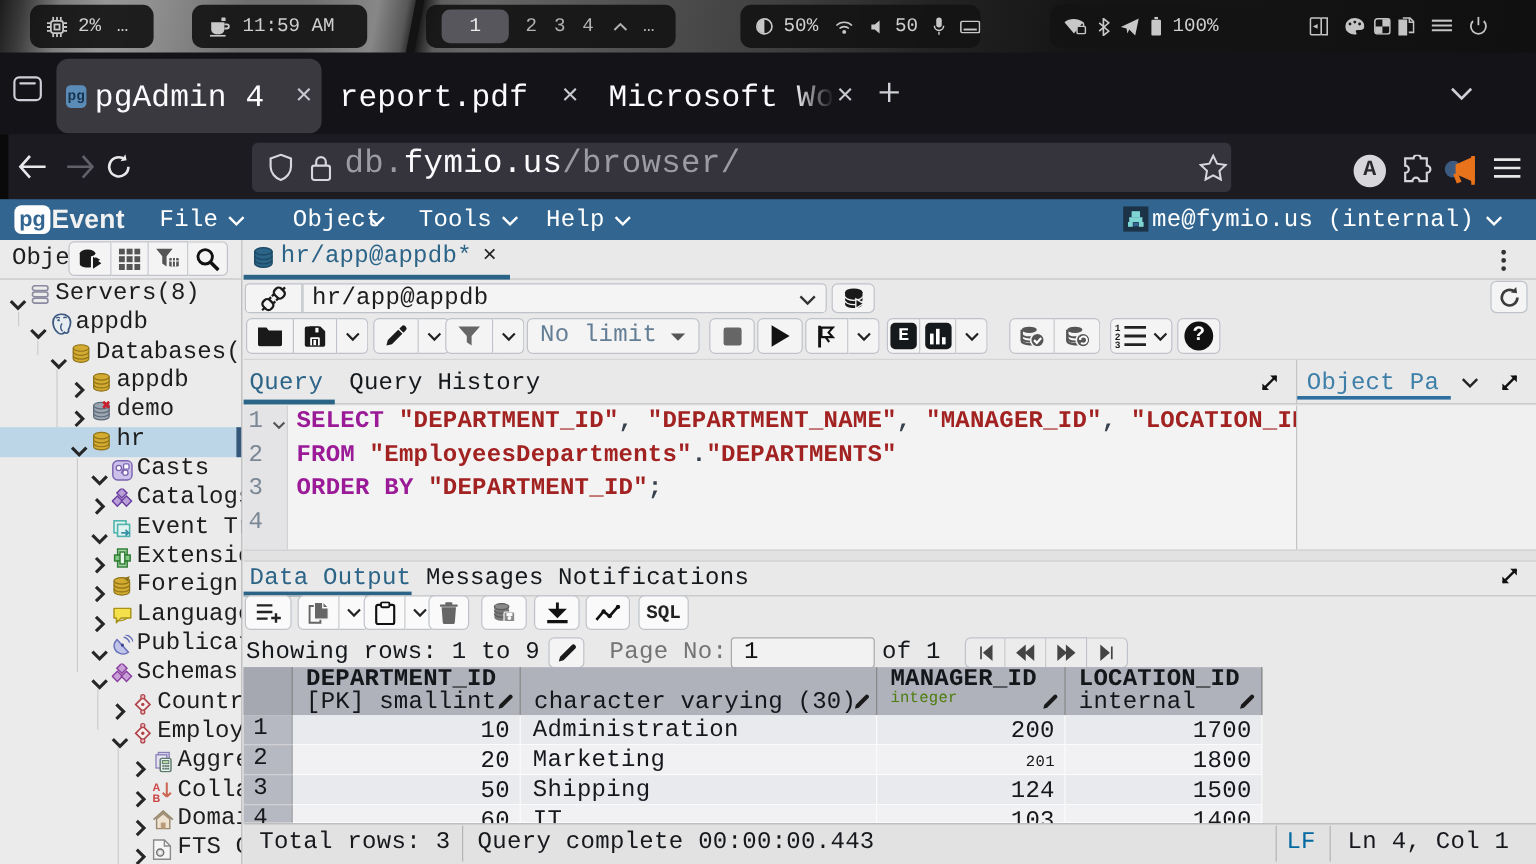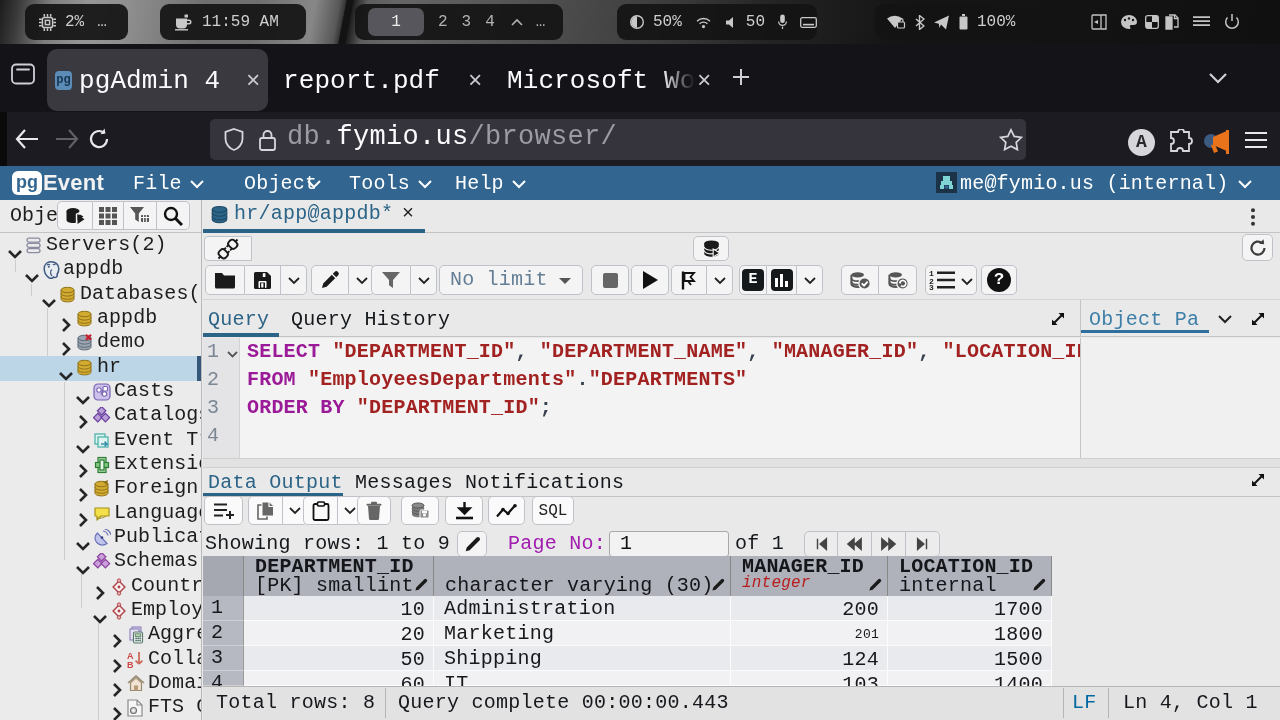--- a/index.html
+++ b/index.html
@@ -301,21 +301,21 @@
 <svg class="abs" width="16" height="11" viewBox="0 0 16 11" style="left:7px;top:49px">
         <path d="M2 2l6 6 6-6" stroke="#262626" stroke-width="2.6" fill="none"></path>
       </svg>
 <div class="abs" style="left:25px;top:37px;"><svg width="17" height="17" viewBox="0 0 17 17">
           <g fill="none" stroke="#8a8aa0" stroke-width="1.3">
             <rect x="2" y="1.2" width="13" height="4" rx="2"></rect>
             <rect x="2" y="6.4" width="13" height="4" rx="2"></rect>
             <rect x="2" y="11.6" width="13" height="4" rx="2"></rect>
           </g>
         </svg></div>
-<span class="abs" style="left:46px;top:33px;font-size:20px;letter-spacing:.05px;white-space:nowrap;">Servers(2)</span>
+<span class="abs" style="left:46px;top:33px;font-size:20px;letter-spacing:.05px;white-space:nowrap;">Servers(8)</span>
 <svg class="abs" width="16" height="11" viewBox="0 0 16 11" style="left:24px;top:73px">
         <path d="M2 2l6 6 6-6" stroke="#262626" stroke-width="2.6" fill="none"></path>
       </svg>
 <div class="abs" style="left:42px;top:61px;"><svg width="18" height="18" viewBox="0 0 18 18">
           <path d="M9 .8C5 .8 2.2 3.6 2.2 7.6c0 3.4 1.8 6.8 4 8.6 1 .8 2 1.2 2.8 1.2 1.1 0 2-.5 2.7-1.4.7.6 1.7.7 2.5.2.9-.6 1.2-1.6.9-2.7 1-1.6 1.7-3.7 1.7-5.9C16.8 3.4 13.4.8 9 .8z" fill="#e8edf2" stroke="#3f5a80" stroke-width="1.5"></path>
           <circle cx="6.8" cy="5.8" r="1" fill="#3f5a80"></circle>
           <path d="M4.8 4.2c.9-.8 2.3-.9 3.2-.2M10.8 3.9c.8-.6 2-.6 2.7 0" stroke="#3f5a80" stroke-width="1.1" fill="none"></path>
           <path d="M9.8 8.5c-1.8 1.8-1.5 5 .3 6.5" stroke="#3f5a80" stroke-width="1.2" fill="none"></path>
         </svg></div>
 <span class="abs" style="left:63px;top:57px;font-size:20px;letter-spacing:.05px;white-space:nowrap;">appdb</span>
@@ -547,20 +547,26 @@
           <g transform="rotate(45 12 12)" stroke="#1a1a1a" fill="none" stroke-width="1.9">
             <rect x="7.5" y="1.5" width="9" height="7.5" rx="3"></rect>
             <path d="M12 -1.5v3"></path>
             <path d="M9.5 9v2.5M14.5 9v2.5"></path>
             <rect x="7.5" y="15" width="9" height="7.5" rx="3"></rect>
             <path d="M9.5 12.5V15M14.5 12.5V15"></path>
             <path d="M12 22.5v3"></path>
           </g>
         </svg>
       </div>
+      <div class="abs toolbtn" style="left:49px;top:36px;width:437px;height:25px;border-radius:0 4px 4px 0;justify-content:flex-start;">
+        <span style="margin-left:7px;font-size:20px;letter-spacing:.25px;">hr/app@appdb</span>
+        <svg width="16" height="10" viewBox="0 0 16 10" style="position:absolute;left:412px;top:8px">
+          <path d="M2 2l6 6 6-6" stroke="#333" stroke-width="2" fill="none"></path>
+        </svg>
+      </div>
       <div class="abs toolbtn grp" style="left:490px;top:36px;width:36px;height:25px;">
         <svg width="19" height="19" viewBox="0 0 17 17">
           <path d="M2 4v9c0 1.6 2.9 2.9 6.5 2.9S15 14.6 15 13V4z" fill="#1a1a1a"></path>
           <ellipse cx="8.5" cy="4" rx="6.5" ry="2.7" fill="#1a1a1a"></ellipse>
           <path d="M2 7.2c0 1.6 2.9 2.9 6.5 2.9S15 8.8 15 7.2M2 10.4c0 1.6 2.9 2.9 6.5 2.9s6.5-1.3 6.5-2.9" fill="none" stroke="#f4f4f4" stroke-width="1"></path>
           <path d="M10 9l6 3.5-6 3.5z" fill="#1a1a1a" stroke="#f4f4f4" stroke-width="1"></path>
         </svg>
       </div>
       <div class="abs toolbtn grp" style="left:1039px;top:34px;width:31px;height:27px;">
         <svg width="20" height="20" viewBox="0 0 20 20">
@@ -788,29 +794,29 @@
       </div>
       <div class="abs toolbtn grp" style="left:285px;top:296px;width:37px;height:29px;background:#fafafa;">
         <svg width="22" height="14" viewBox="0 0 22 14">
           <path d="M1 12.5l6-7 5 4 7-8" fill="none" stroke="#111" stroke-width="2.2"></path>
           <circle cx="7" cy="5.5" r="1.8" fill="#111"></circle>
           <circle cx="12" cy="9.5" r="1.8" fill="#111"></circle>
           <circle cx="19" cy="1.8" r="1.8" fill="#111"></circle>
         </svg>
       </div>
       <div class="abs toolbtn grp" style="left:329px;top:296px;width:42px;height:29px;background:#fafafa;">
-        <span style="font-size:16px;font-weight:normal;color:#222;letter-spacing:0;">SQL</span>
+        <span style="font-size:16px;font-weight:bold;color:#222;letter-spacing:0;">SQL</span>
       </div>
       <span class="abs" style="left:2px;top:332px;font-size:20px;letter-spacing:.25px;color:#16191c;">Showing rows: 1 to 9</span>
       <div class="abs toolbtn grp" style="left:254px;top:331px;width:30px;height:26px;">
         <svg width="17" height="17" viewBox="0 0 20 20">
           <path d="M2 18l1.2-4.6L14.8 1.8a2.1 2.1 0 0 1 3 0l.4.4a2.1 2.1 0 0 1 0 3L6.6 16.8z" fill="#1a1a1a"></path>
         </svg>
       </div>
-      <span class="abs" style="left:305px;top:332px;font-size:20px;letter-spacing:.25px;color:#a21caf;">Page No:</span>
+      <span class="abs" style="left:305px;top:332px;font-size:20px;letter-spacing:.25px;color:#737373;">Page No:</span>
       <div class="abs" style="left:406px;top:331px;width:120px;height:26px;background:#f2f2f2;border:1px solid #a9a9a9;border-radius:3px;font-size:20px;padding-left:10px;color:#111;">1</div>
       <span class="abs" style="left:532px;top:332px;font-size:20px;letter-spacing:.25px;color:#16191c;">of 1</span>
       <div class="abs toolbtn grp-l" style="left:601px;top:331px;width:34px;height:26px;background:#ececec;">
         <svg width="17" height="16" viewBox="0 0 19 18">
           <g fill="#444" stroke="#444" stroke-width="1.6">
             <path d="M5 3v12M15 3l-7 6 7 6z"></path>
           </g>
         </svg>
       </div>
       <div class="abs toolbtn grp-m" style="left:635px;top:331px;width:34px;height:26px;background:#ececec;">
@@ -842,21 +848,21 @@
       <svg class="abs" width="14" height="14" viewBox="0 0 20 20" style="left:211px;top:378px">
         <path d="M2 18l1.2-4.6L14.8 1.8a2.1 2.1 0 0 1 3 0l.4.4a2.1 2.1 0 0 1 0 3L6.6 16.8z" fill="#1a1a1a"></path>
       </svg>
       <div class="abs" style="left:231px;top:356px;width:297px;height:40px;border-right:1px solid #888;"></div>
       <span class="abs" style="left:242px;top:374px;font-size:20px;color:#14161a;letter-spacing:.2px;white-space:nowrap;">character varying (30)</span>
       <svg class="abs" width="14" height="14" viewBox="0 0 20 20" style="left:508px;top:378px">
         <path d="M2 18l1.2-4.6L14.8 1.8a2.1 2.1 0 0 1 3 0l.4.4a2.1 2.1 0 0 1 0 3L6.6 16.8z" fill="#1a1a1a"></path>
       </svg>
       <div class="abs" style="left:528px;top:356px;width:157px;height:40px;border-right:1px solid #888;"></div>
       <span class="abs" style="left:539px;top:355px;font-size:20px;font-weight:bold;color:#14161a;letter-spacing:.2px;white-space:nowrap;">MANAGER_ID</span>
-      <span class="abs" style="left:539px;top:374px;font-size:16px;color:#b91c1c;letter-spacing:.2px;white-space:nowrap;font-style:italic;">integer</span>
+      <span class="abs" style="left:539px;top:374px;font-size:13px;color:#4d7c0f;letter-spacing:.2px;white-space:nowrap;">integer</span>
       <svg class="abs" width="14" height="14" viewBox="0 0 20 20" style="left:665px;top:378px">
         <path d="M2 18l1.2-4.6L14.8 1.8a2.1 2.1 0 0 1 3 0l.4.4a2.1 2.1 0 0 1 0 3L6.6 16.8z" fill="#1a1a1a"></path>
       </svg>
       <div class="abs" style="left:685px;top:356px;width:164px;height:40px;border-right:1px solid #888;"></div>
       <span class="abs" style="left:696px;top:355px;font-size:20px;font-weight:bold;color:#14161a;letter-spacing:.2px;white-space:nowrap;">LOCATION_ID</span>
       <span class="abs" style="left:696px;top:374px;font-size:20px;color:#14161a;letter-spacing:.2px;white-space:nowrap;">internal</span>
       <svg class="abs" width="14" height="14" viewBox="0 0 20 20" style="left:829px;top:378px">
         <path d="M2 18l1.2-4.6L14.8 1.8a2.1 2.1 0 0 1 3 0l.4.4a2.1 2.1 0 0 1 0 3L6.6 16.8z" fill="#1a1a1a"></path>
       </svg>
       <div class="abs" style="left:0;top:396px;width:41px;height:25px;background:#b7b9c2;border-right:1px solid #9a9a9a;border-bottom:1px solid #cfcfd4;font-size:20px;color:#16181c;padding-left:8px;">1</div>
@@ -893,20 +899,20 @@
       <div class="abs" style="left:41px;top:471px;width:808px;height:15px;background:#f1f1f3;border-bottom:1px solid #fbfbfb;"></div>
       <div class="abs" style="left:230px;top:471px;width:1px;height:15px;background:#fbfbfb;"></div>
       <div class="abs" style="left:527px;top:471px;width:1px;height:15px;background:#fbfbfb;"></div>
       <div class="abs" style="left:684px;top:471px;width:1px;height:15px;background:#fbfbfb;"></div>
       <div class="abs" style="left:848px;top:471px;width:1px;height:15px;background:#fbfbfb;"></div>
       <div class="abs cell num" style="left:41px;top:472px;width:181px;height:24px;font-size:20px;color:#16181c;letter-spacing:.25px;">60</div>
       <span class="abs" style="left:241px;top:472px;font-size:20px;color:#16181c;letter-spacing:.25px;">IT</span>
       <div class="abs cell num" style="left:528px;top:472px;width:148px;height:24px;font-size:20px;color:#16181c;letter-spacing:.25px;">103</div>
       <div class="abs cell num" style="left:685px;top:472px;width:155px;height:24px;font-size:20px;color:#16181c;letter-spacing:.25px;">1400</div>
       <div class="abs" style="left:0;top:486px;width:1077px;height:34px;background:#e2e2e3;border-top:1px solid #b5b5b5;"></div>
-      <span class="abs" style="left:13px;top:491px;font-size:20px;letter-spacing:.25px;color:#16181c;">Total rows: 8</span>
+      <span class="abs" style="left:13px;top:491px;font-size:20px;letter-spacing:.25px;color:#16181c;">Total rows: 3</span>
       <div class="abs" style="left:182px;top:488px;width:1px;height:30px;background:#b5b5b5;"></div>
       <span class="abs" style="left:195px;top:491px;font-size:20px;letter-spacing:.25px;color:#16181c;">Query complete 00:00:00.443</span>
       <div class="abs" style="left:860px;top:488px;width:1px;height:30px;background:#b5b5b5;"></div>
       <span class="abs" style="left:869px;top:491px;font-size:20px;letter-spacing:.25px;color:#0369a1;">LF</span>
       <div class="abs" style="left:905px;top:488px;width:1px;height:30px;background:#b5b5b5;"></div>
       <span class="abs" style="left:920px;top:491px;font-size:20px;letter-spacing:.25px;color:#16181c;">Ln 4, Col 1</span>
 </div>
 </div>
 </body></html>

